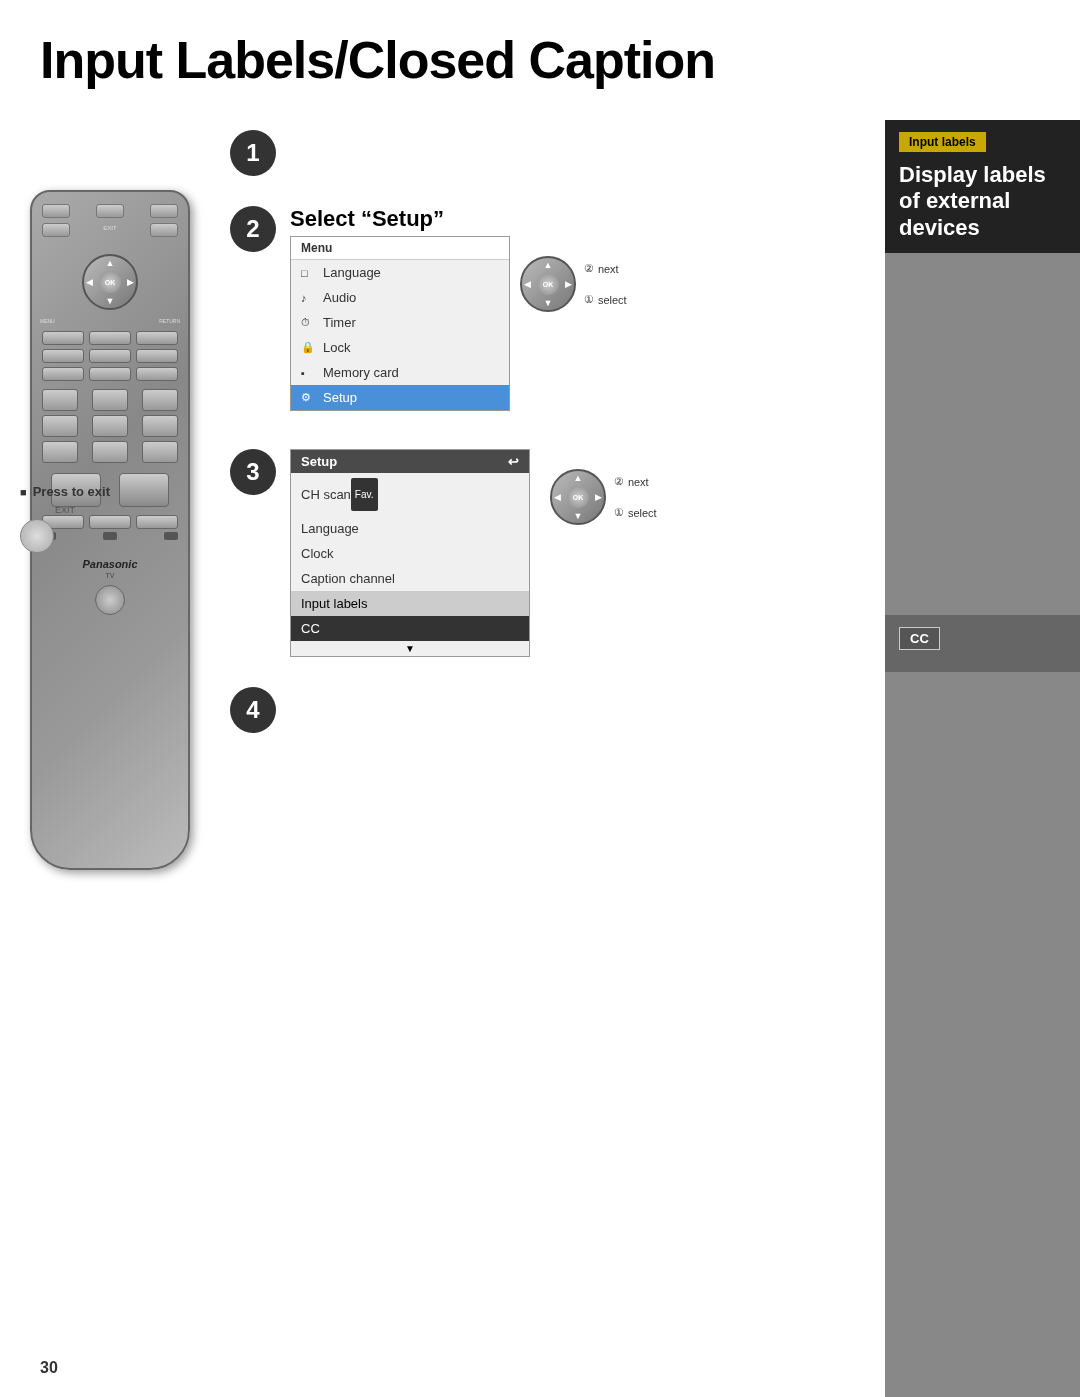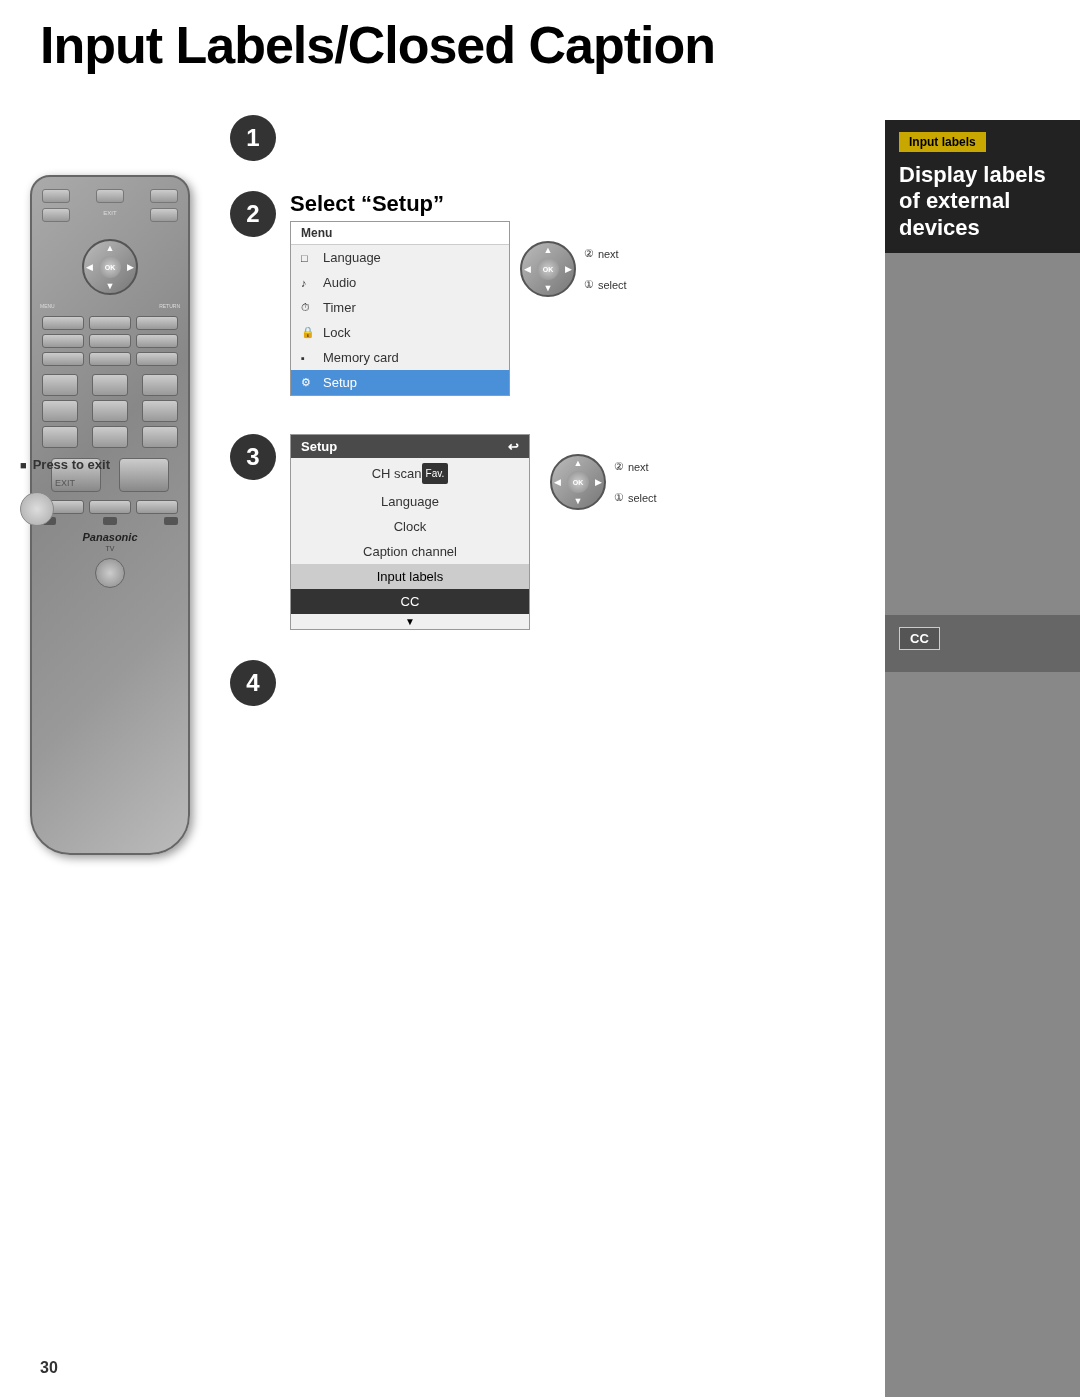--- a/index.html
+++ b/index.html
@@ -10,21 +10,21 @@
       font-family: Arial, Helvetica, sans-serif;
       position: relative;
       overflow: hidden;
     }
 
     
     .page-title {
       font-size: 52px;
       font-weight: 900;
       color: #000;
-      padding: 15px 40px 20px 40px;
+      padding: 30px 40px 20px 40px;
       letter-spacing: -1px;
     }
 
     .remote-body {
       width: 160px;
       height: 680px;
       background: linear-gradient(135deg, #aaa 0%, #888 40%, #999 70%, #bbb 100%);
       border-radius: 20px 20px 40px 40px;
       position: relative;
       border: 2px solid #666;
@@ -75,21 +75,21 @@
       background: linear-gradient(180deg, #ccc, #888);
       border-radius: 4px;
       border: 1px solid #666;
     }
 
     .remote-brand {
       text-align: center;
       font-size: 11px;
       font-weight: bold;
       color: #222;
-      margin: 6px 0 2px;
+      margin: 18px 0 2px;
       font-style: italic;
     }
 
     .remote-brand-sub {
       text-align: center;
       font-size: 7px;
       color: #444;
       margin-bottom: 6px;
     }
 
@@ -198,38 +198,38 @@
       justify-content: space-between;
       align-items: center;
     }
 
     .setup-item {
       padding: 5px 10px;
       font-size: 13px;
       color: #333;
       display: flex;
       align-items: center;
-      justify-content: center;
+      justify-content: flex-start;
     }
 
     .setup-item.highlighted {
       background: #555;
       color: #fff;
     }
 
     .setup-item.dark {
       background: #333;
       color: #fff;
     }
 
     .fav-badge {
       background: #333;
       color: #fff;
       font-size: 10px;
-      padding: 5px 4px;
+      padding: 11px 4px;
       border-radius: 2px;
     }
 
     
     .sidebar-section-dark {
       background: #222;
       padding: 12px 14px;
       margin-bottom: 2px;
     }
 

